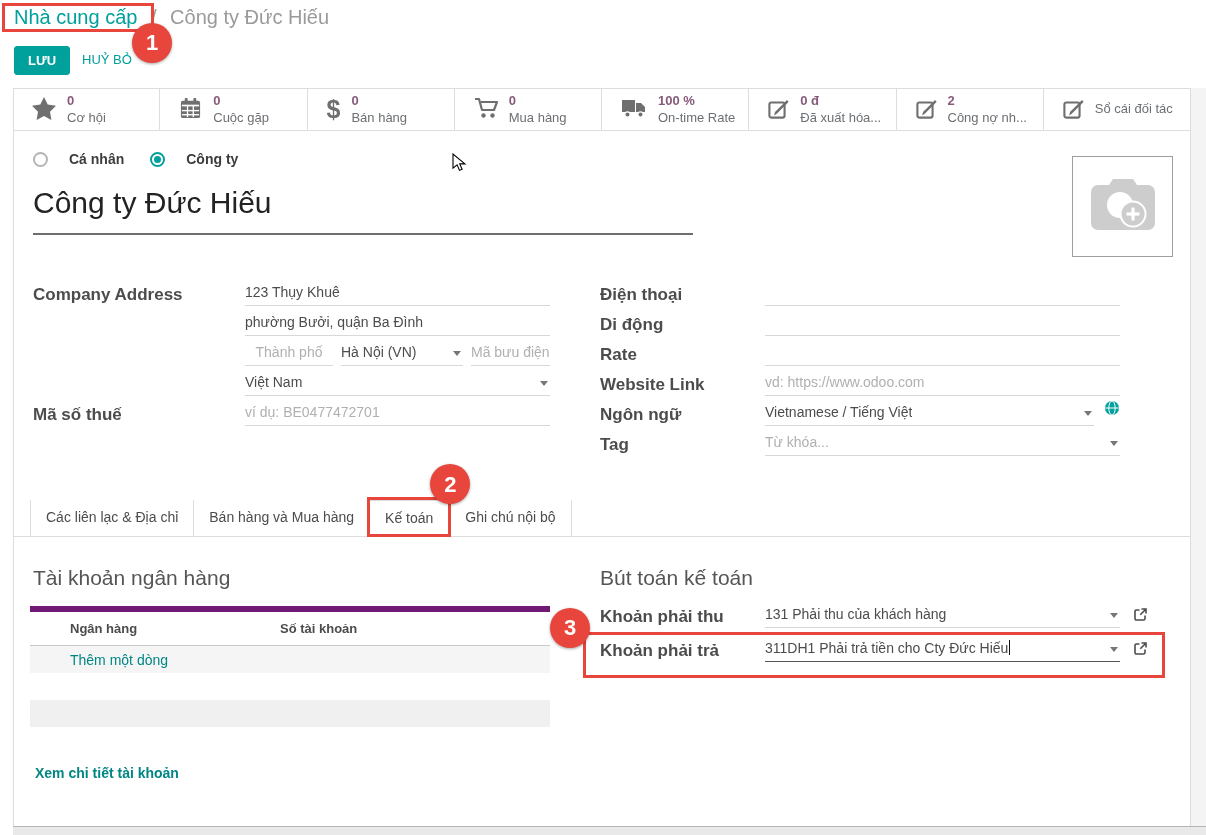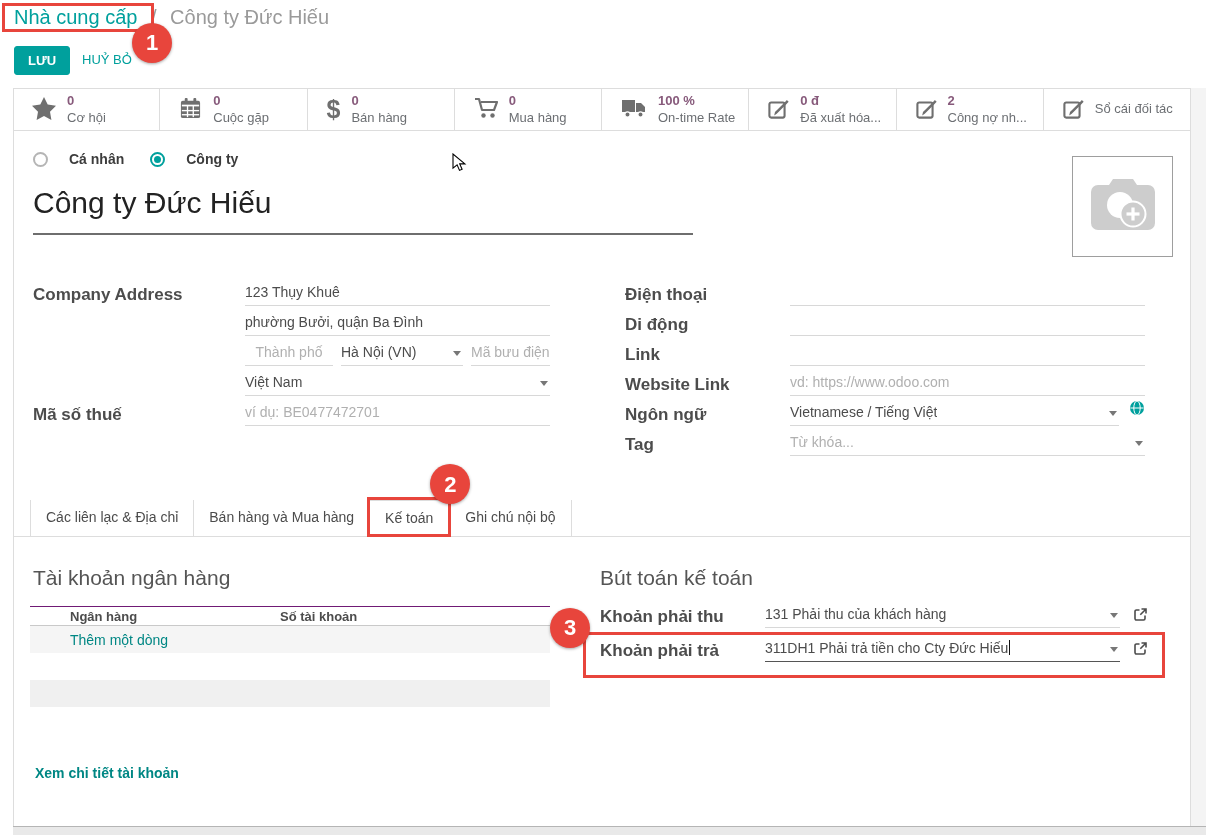--- a/index.html
+++ b/index.html
@@ -67,40 +67,40 @@
   .line .ph{color:var(--ph)}
   .caret{width:0;height:0;border-left:4px solid transparent;border-right:4px solid transparent;
          border-top:5px solid #777;margin-top:7px;flex:0 0 auto}
   .line-input{border:0;border-bottom:1px solid var(--line);width:100%;height:24px;
               font-family:"Liberation Sans",sans-serif;font-size:14px;color:var(--txt);
               padding:0 0 4px 0;background:transparent;outline:none}
   .line-input::placeholder{color:var(--ph)}
   .multi{display:flex;gap:8px}
   .val-flex{display:flex;align-items:flex-start;gap:10px}
   #form-left{left:33px;top:282px;width:517px}
-  #form-right{left:625px;top:282px;width:520px}
+  #form-right{left:600px;top:282px;width:520px}
 
   
   #camera-box{left:1072px;top:156px;width:101px;height:101px;border:1px solid #9e9e9e;
               display:flex;align-items:center;justify-content:center;cursor:pointer}
 
   
   #tabbar{left:13px;top:500px;width:1177px;height:37px;border-bottom:1px solid var(--border);
           display:flex;align-items:flex-end;padding-left:17px}
   .tab{height:36px;line-height:35px;padding:0 15px;font-size:14px;color:var(--txt);
        border-left:1px solid var(--border);cursor:pointer;white-space:nowrap;background:#fff}
   .tab:last-child{border-right:1px solid var(--border)}
   .tab.active{position:relative;border:1px solid var(--border);border-bottom:1px solid #fff;
               margin-bottom:-1px;height:37px}
 
   
   .section-title{position:absolute;font-size:21px;color:#555}
   #bank-table{left:30px;top:606px;width:520px;font-size:13px}
   .btr{display:flex;align-items:center;height:27px;padding-left:40px}
-  .btr.head{height:20px;border-top:1px solid #701a75;border-bottom:1px solid #c9c9c9;
+  .btr.head{height:40px;border-top:6px solid #701a75;border-bottom:1px solid #c9c9c9;
             font-weight:bold;color:var(--txt)}
   .btr .c1{width:210px}
   .btr.r1{background:#f5f5f5}
   .btr.r3{background:#f0f0f0}
   .add-line{color:var(--link);cursor:pointer;font-size:14px}
 
   
   .acct-row{position:absolute;left:600px;display:flex;align-items:flex-start;height:32px;width:549px}
   .acct-row .flabel{width:165px}
   .acct-row .fval{flex:0 0 355px}
@@ -303,21 +303,21 @@
 <div id="form-right" class="fgroup">
   <div class="frow">
     <div class="flabel">Điện thoại</div>
     <div class="fval"><input class="line-input" style=""></div>
   </div>
   <div class="frow">
     <div class="flabel">Di động</div>
     <div class="fval"><input class="line-input" style=""></div>
   </div>
   <div class="frow">
-    <div class="flabel">Link</div>
+    <div class="flabel">Rate</div>
     <div class="fval"><input class="line-input" style=""></div>
   </div>
   <div class="frow">
     <div class="flabel">Website Link</div>
     <div class="fval"><input class="line-input" placeholder="vd: https://www.odoo.com" style=""></div>
   </div>
   <div class="frow">
     <div class="flabel">Ngôn ngữ</div>
     <div class="fval val-flex">
       <div class="line" style="flex:1">

